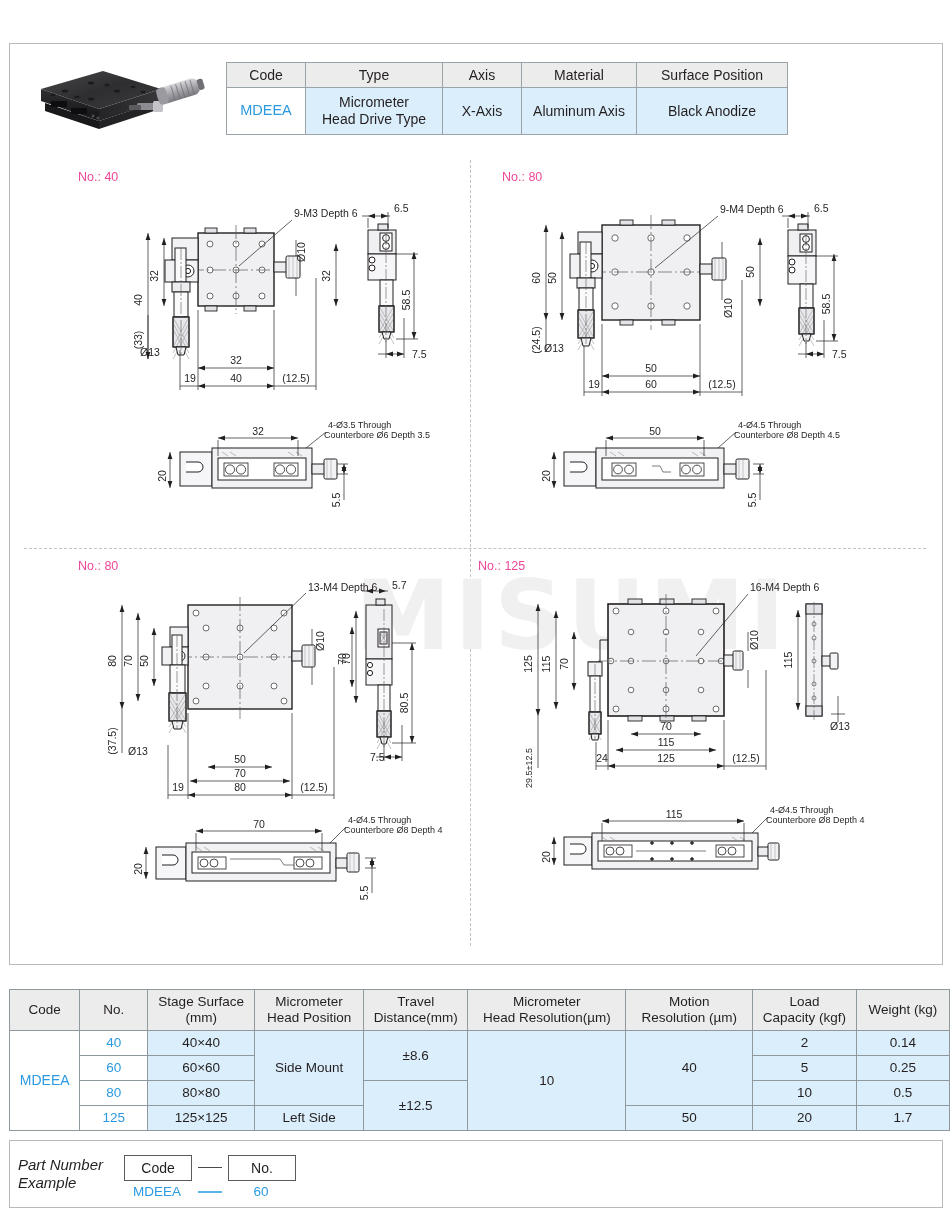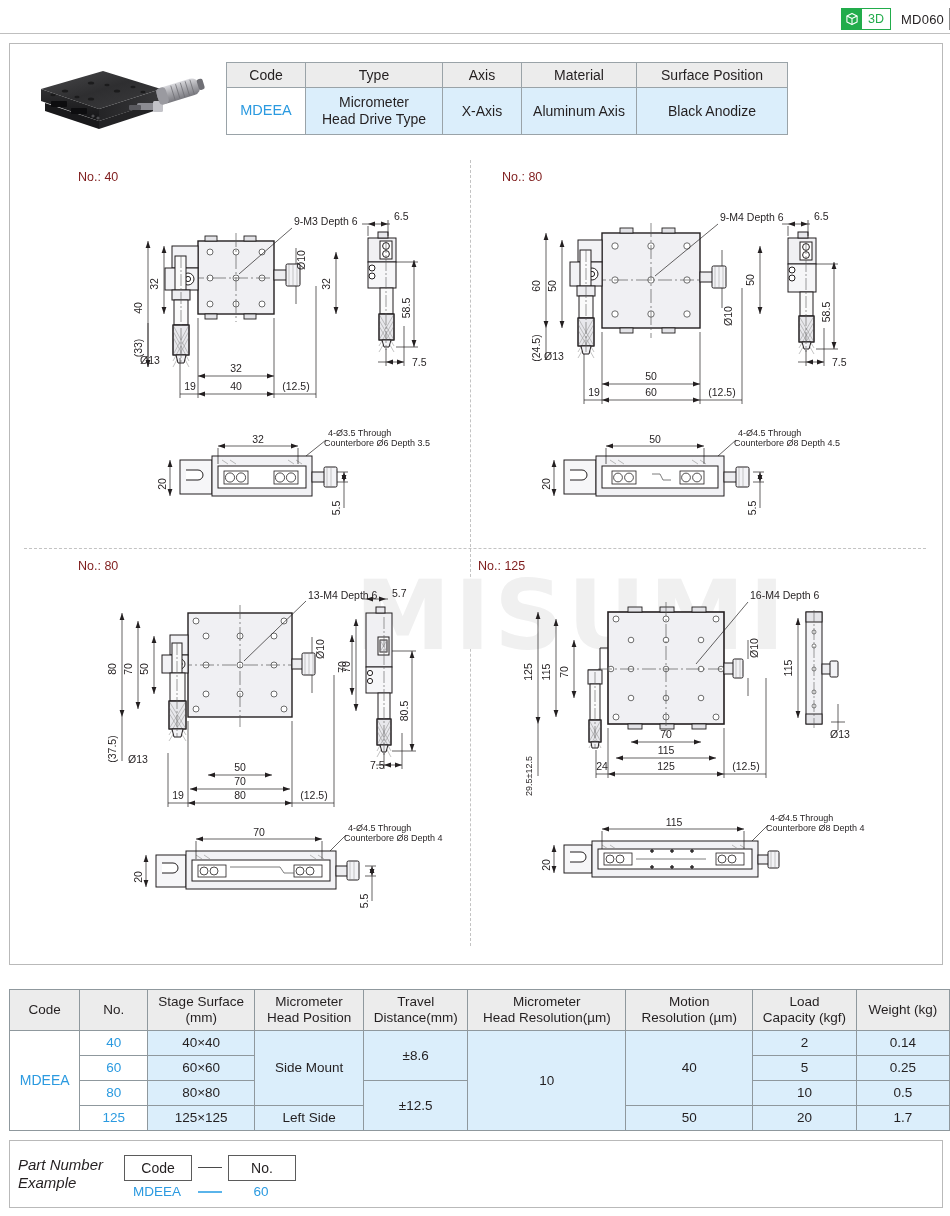--- a/index.html
+++ b/index.html
@@ -36,31 +36,31 @@
   }
   .spec-top th{background:#ececec;height:24px;}
   .spec-top td{background:#dbeefb;height:46px;}
   .spec-top td.code{background:#fff;color:#2b9ae0;font-size:14.5px;}
 
   
   .vsep{position:absolute;left:470px;top:160px;width:0;height:786px;border-left:1px dashed #c3c3c3;}
   .hsep{position:absolute;left:24px;top:548px;width:902px;height:0;border-top:1px dashed #c3c3c3;}
 
   
-  .qlabel{position:absolute;font-size:12.5px;color:#7f1d1d;}
+  .qlabel{position:absolute;font-size:12.5px;color:#ec4899;}
 
   
   .watermark{
     position:absolute;left:355px;top:560px;width:380px;height:110px;
     color:#f0f0f0;font-size:96px;font-weight:bold;letter-spacing:4px;
     font-family:"DejaVu Sans",sans-serif;user-select:none;
   }
 
   
-  .dwg{position:absolute;margin-top:8px;}
+  .dwg{position:absolute;}
   .dwg svg{display:block;overflow:visible;}
 
   
   .spec-bottom{position:absolute;left:9px;top:989px;border-collapse:collapse;}
   .spec-bottom th,.spec-bottom td{
     border:1px solid #8f989d;text-align:center;font-weight:normal;font-size:13.5px;
     color:#231f20;line-height:1.16;padding:0 2px;
   }
   .spec-bottom th{background:#ececec;height:40px;}
   .spec-bottom td{background:#dbeefb;height:24px;}
@@ -74,36 +74,20 @@
           display:flex;align-items:center;justify-content:center;font-size:14px;height:24px;}
   .pn-val{position:absolute;color:#2b9ae0;font-size:13.5px;text-align:center;}
   .pn-dash{position:absolute;height:1px;background:#4a4a4a;}
   .pn-dash-blue{position:absolute;height:2px;background:#5ab4ea;}
 </style>
 </head>
 <body>
 
 <div class="page">
 
-  <div class="header">
-    <div class="hdr-right">
-      <div class="badge3d">
-        <span class="cube">
-          <svg width="14" height="14" viewBox="0 0 14 14">
-            <path d="M7 1.4 12.1 4v6L7 12.6 1.9 10V4z" fill="none" stroke="#fff" stroke-width="1.1" stroke-linejoin="round"></path>
-            <path d="M1.9 4 7 6.6 12.1 4M7 6.6v6" fill="none" stroke="#fff" stroke-width="1.1" stroke-linejoin="round"></path>
-          </svg>
-        </span>
-        <span class="lbl">3D</span>
-      </div>
-      <span class="md-code">MD060</span>
-    </div>
-    <div class="hdr-tick"></div>
-    <div class="hdr-rule"></div>
-  </div>
 
   <div class="photo">
     <svg width="180" height="82" viewBox="0 0 180 82">
       <defs>
         <linearGradient id="gTop" x1="0" y1="0" x2="1" y2="1">
           <stop offset="0" stop-color="#4a4a4c"></stop>
             <stop offset="0.5" stop-color="#2e2e30"></stop>
             <stop offset="1" stop-color="#3c3c3e"></stop>
         </linearGradient>
         <linearGradient id="gFront" x1="0" y1="0" x2="0" y2="1">

